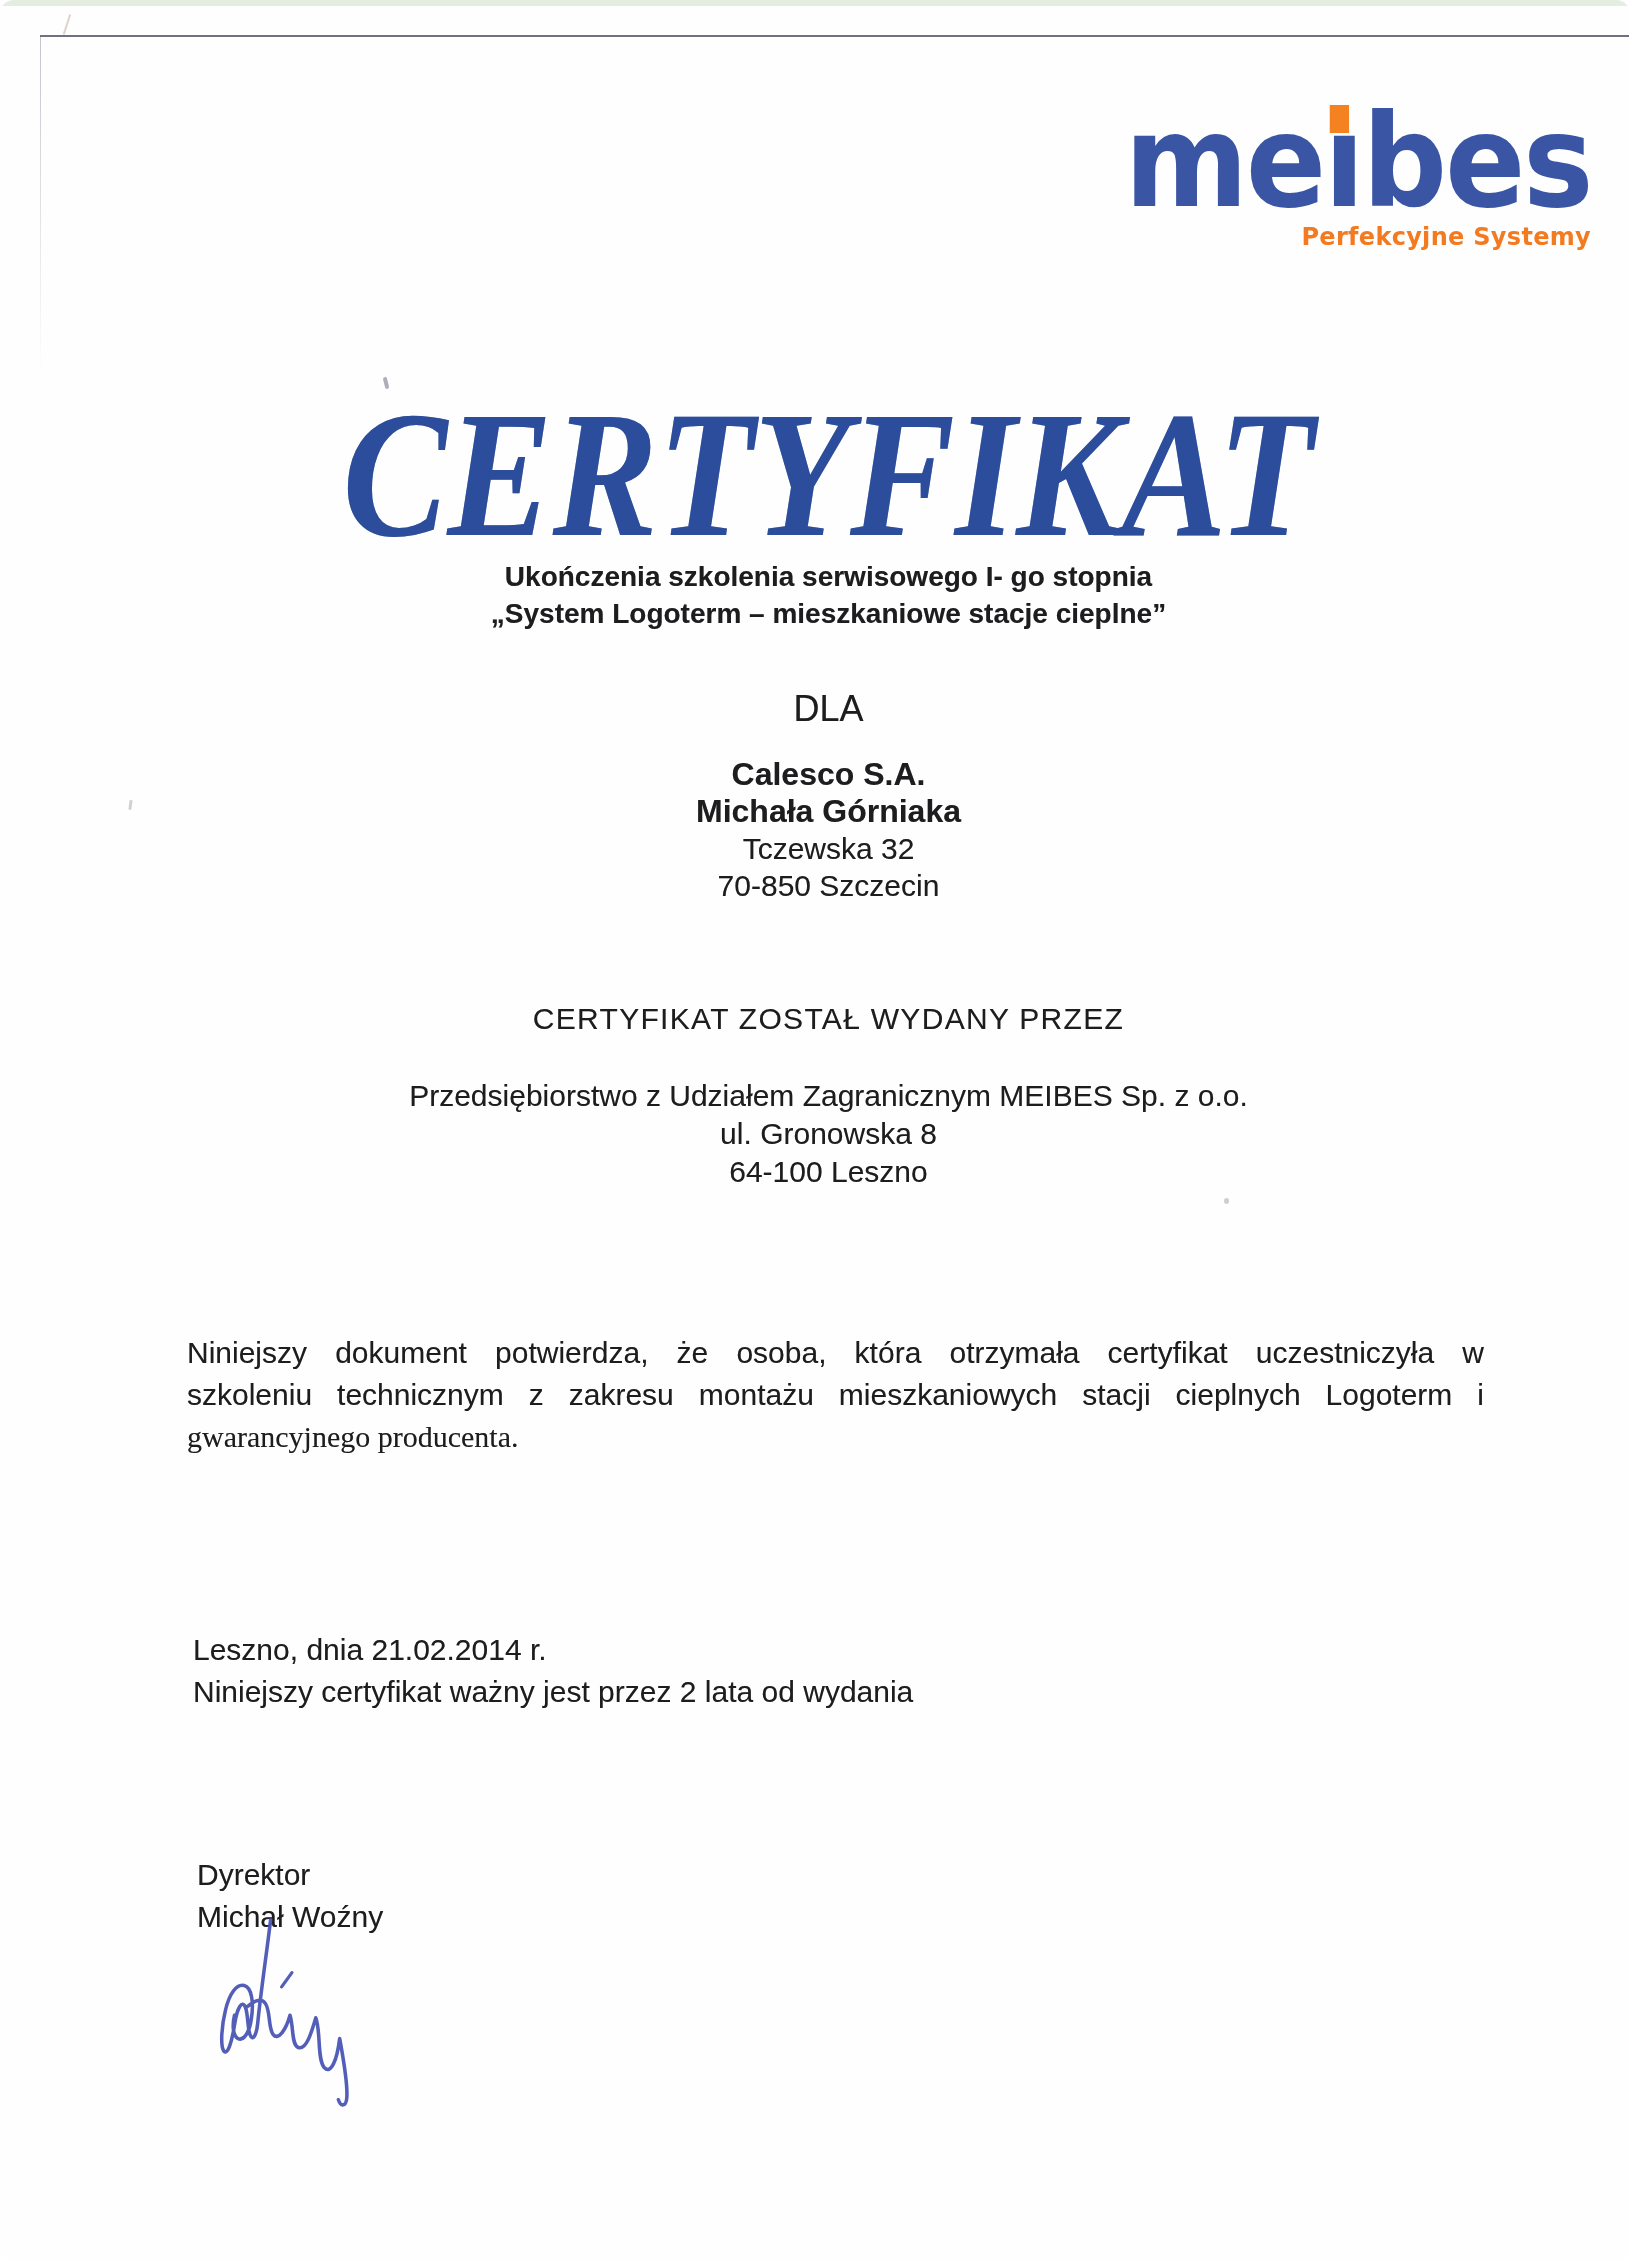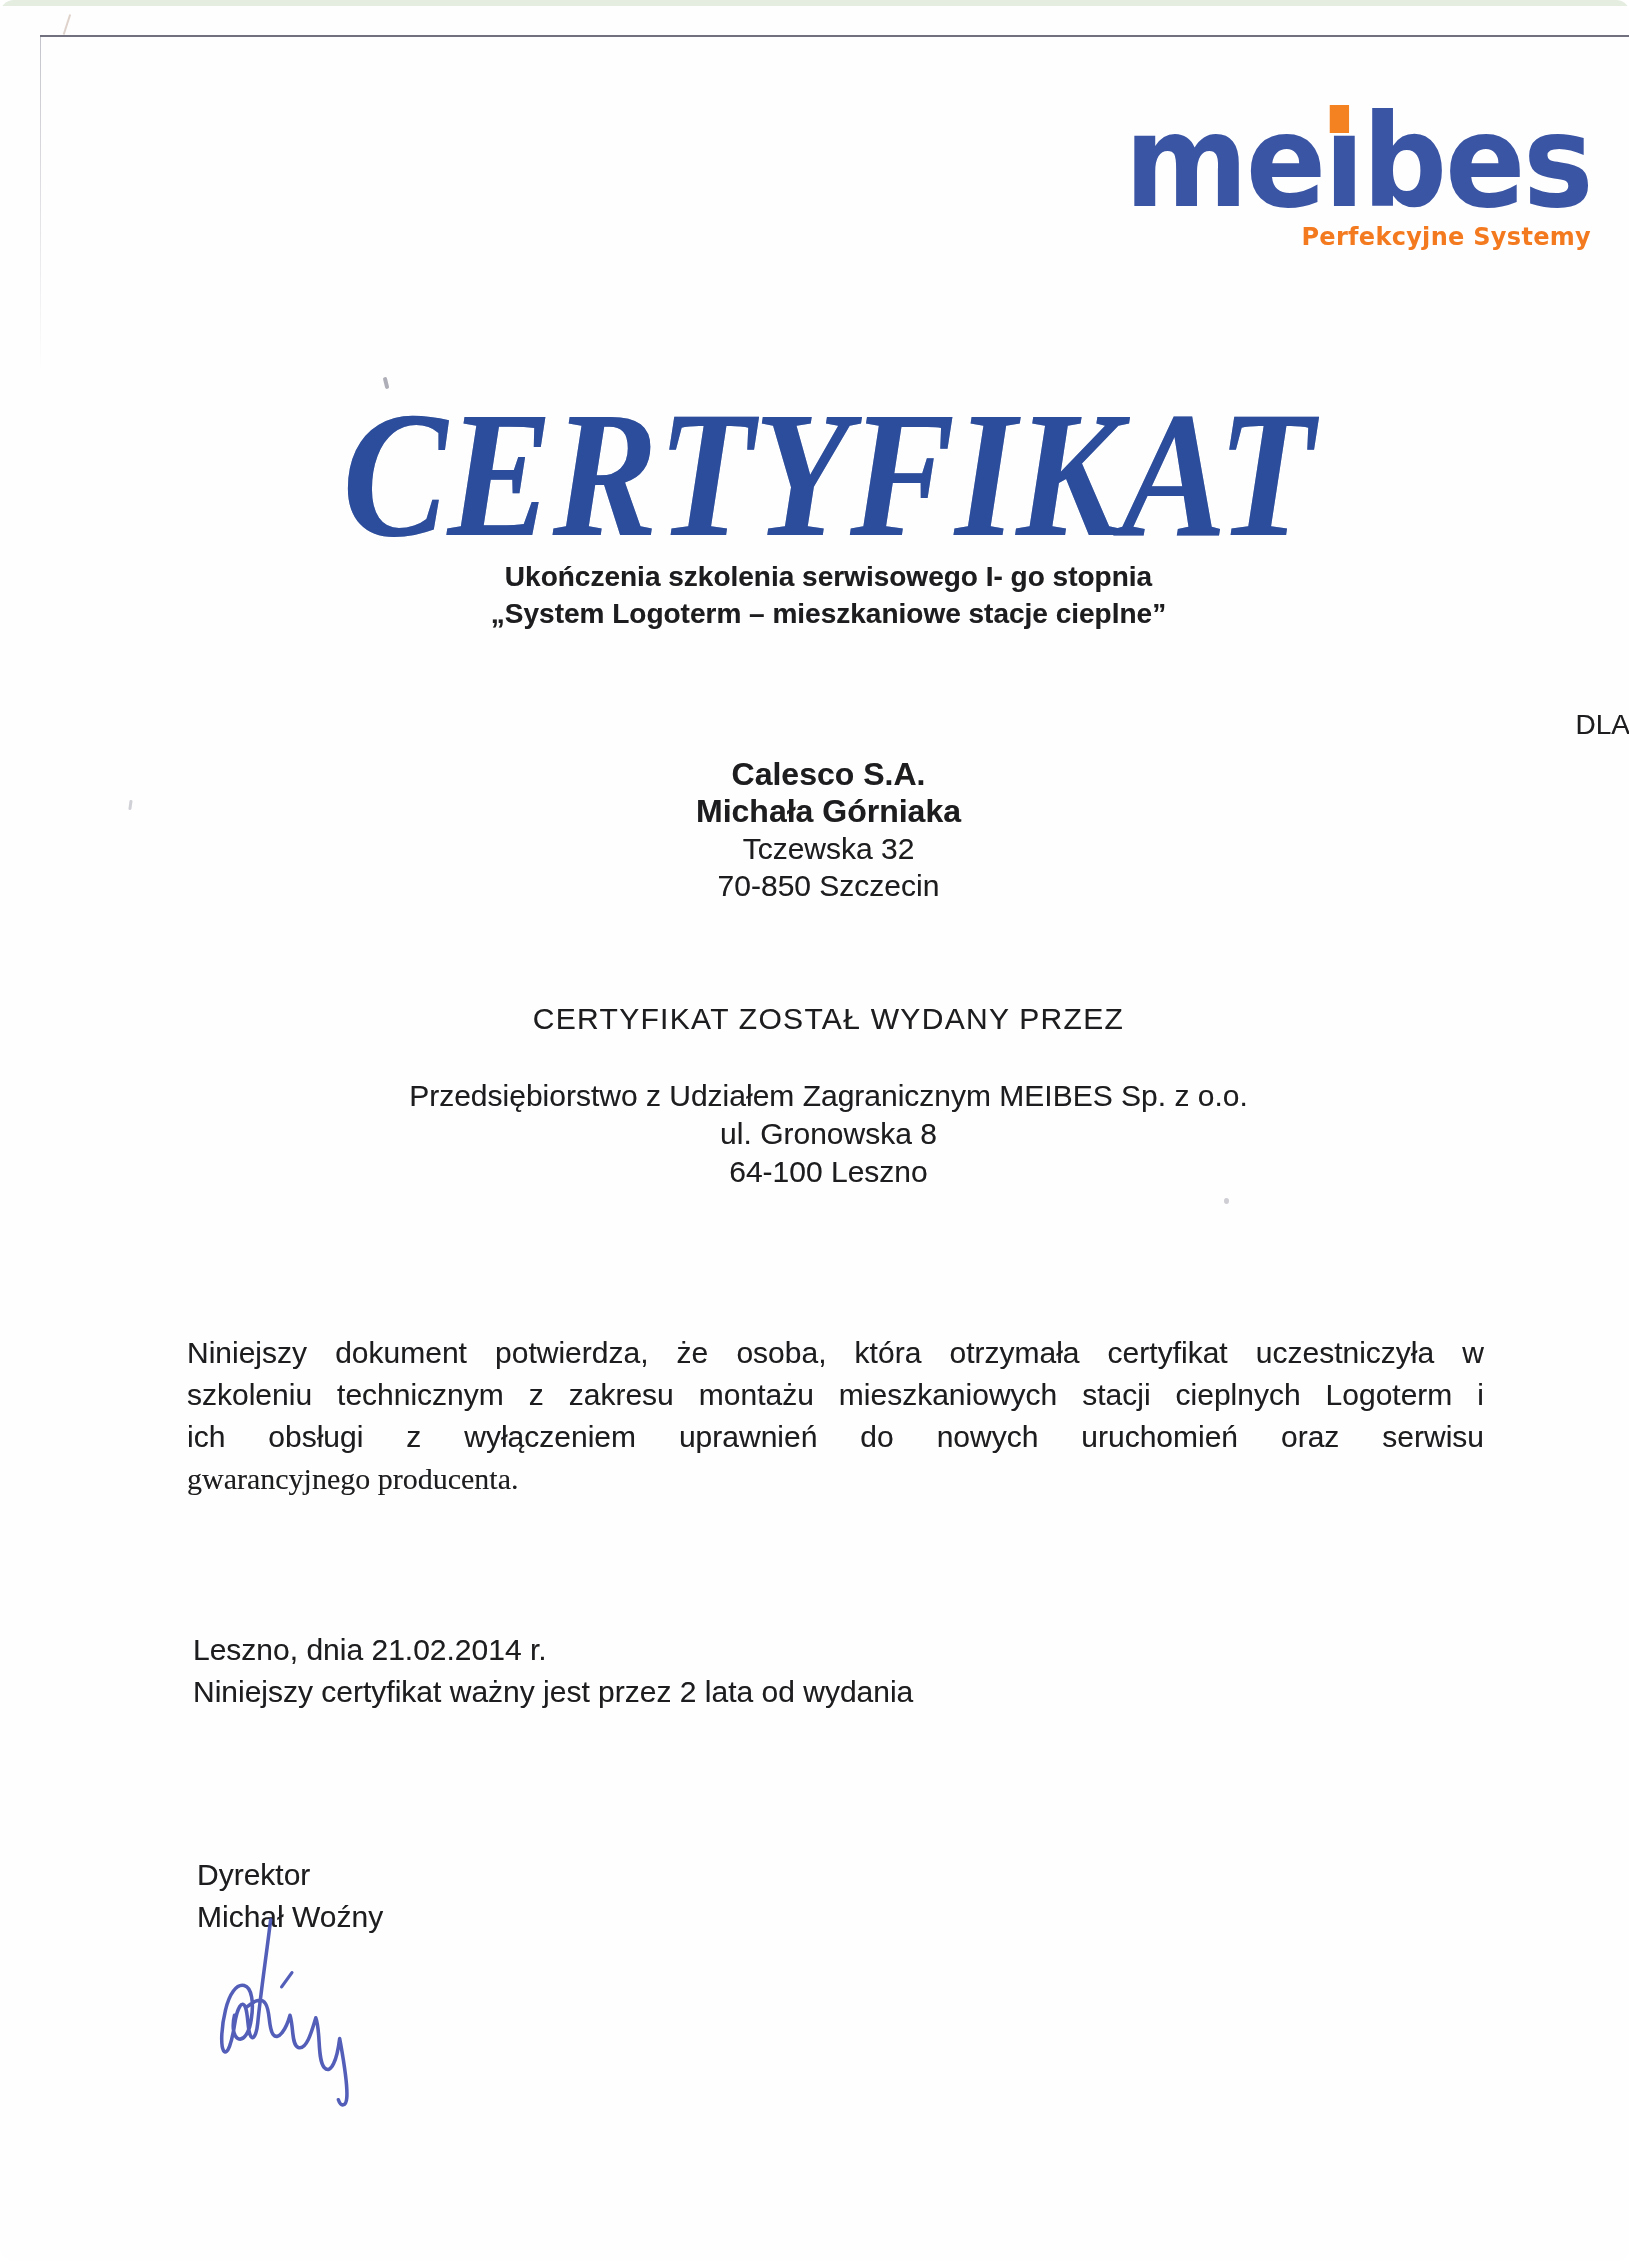--- a/index.html
+++ b/index.html
@@ -38,21 +38,21 @@
   
   .title{top:384px;margin:0;font-weight:normal;}
   .title-inner{
     display:inline-block;font-family:"Liberation Serif","DejaVu Serif",serif;
     font-style:italic;font-weight:bold;font-size:181px;line-height:1;color:#2c4d9b;
     transform:scaleX(.87);transform-origin:50% 50%;white-space:nowrap;
     text-shadow:0 0 0.6px rgba(44,77,155,.45);
   }
   .doc{text-shadow:0 0 0.4px rgba(40,40,40,.4);}
   .subtitle{top:558px;font-size:28px;line-height:37px;font-weight:bold;white-space:nowrap;}
-  .dla{top:706px;font-size:28px;line-height:37px;text-align:right;}
+  .dla{top:690px;font-size:36px;line-height:37px;}
   .recipient{top:756px;line-height:37px;font-size:30px;white-space:nowrap;}
   .recipient .b{font-size:32px;font-weight:bold;}
   .issuer-heading{top:1000px;font-size:30px;line-height:37px;letter-spacing:1.3px;white-space:nowrap;}
   .issuer{top:1077px;font-size:30px;line-height:38px;white-space:nowrap;}
   
   .body-par{position:absolute;left:187px;top:1332px;width:1297px;font-size:30px;line-height:42px;}
   .body-par .jl{text-align:justify;text-align-last:justify;white-space:nowrap;}
   .body-par .jl{white-space:normal;}
   .body-par .last{text-align:left;font-family:Liberation Serif, serif;}
   
@@ -98,21 +98,20 @@
   <div class="centered issuer-heading doc">CERTYFIKAT ZOSTAŁ WYDANY PRZEZ</div>
   <div class="centered issuer doc">
     <div>Przedsiębiorstwo z Udziałem Zagranicznym MEIBES Sp. z o.o.</div>
     <div>ul. Gronowska 8</div>
     <div>64-100 Leszno</div>
   </div>
 
   <div class="body-par doc">
     <div class="jl">Niniejszy dokument potwierdza, że osoba, która otrzymała certyfikat uczestniczyła w</div>
     <div class="jl">szkoleniu technicznym z zakresu montażu mieszkaniowych stacji cieplnych Logoterm i</div>
-    <div class="jl">ich obsługi z wyłączeniem uprawnień do nowych uruchomień oraz serwisu</div>
     <div class="last">gwarancyjnego producenta.</div>
   </div>
 
   <div class="dateblock doc">
     <div>Leszno, dnia 21.02.2014 r.</div>
     <div>Niniejszy certyfikat ważny jest przez 2 lata od wydania</div>
   </div>
 
   <div class="signatory doc">
     <div>Dyrektor</div>

